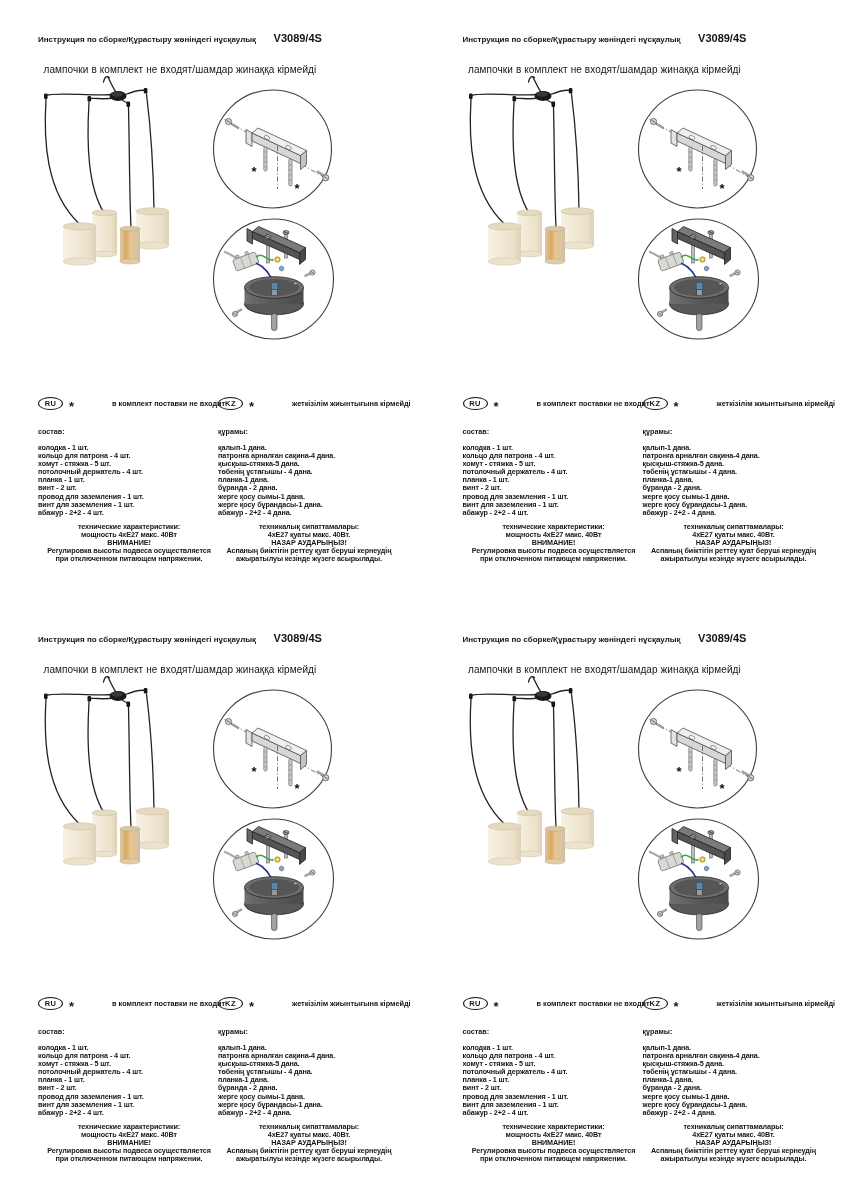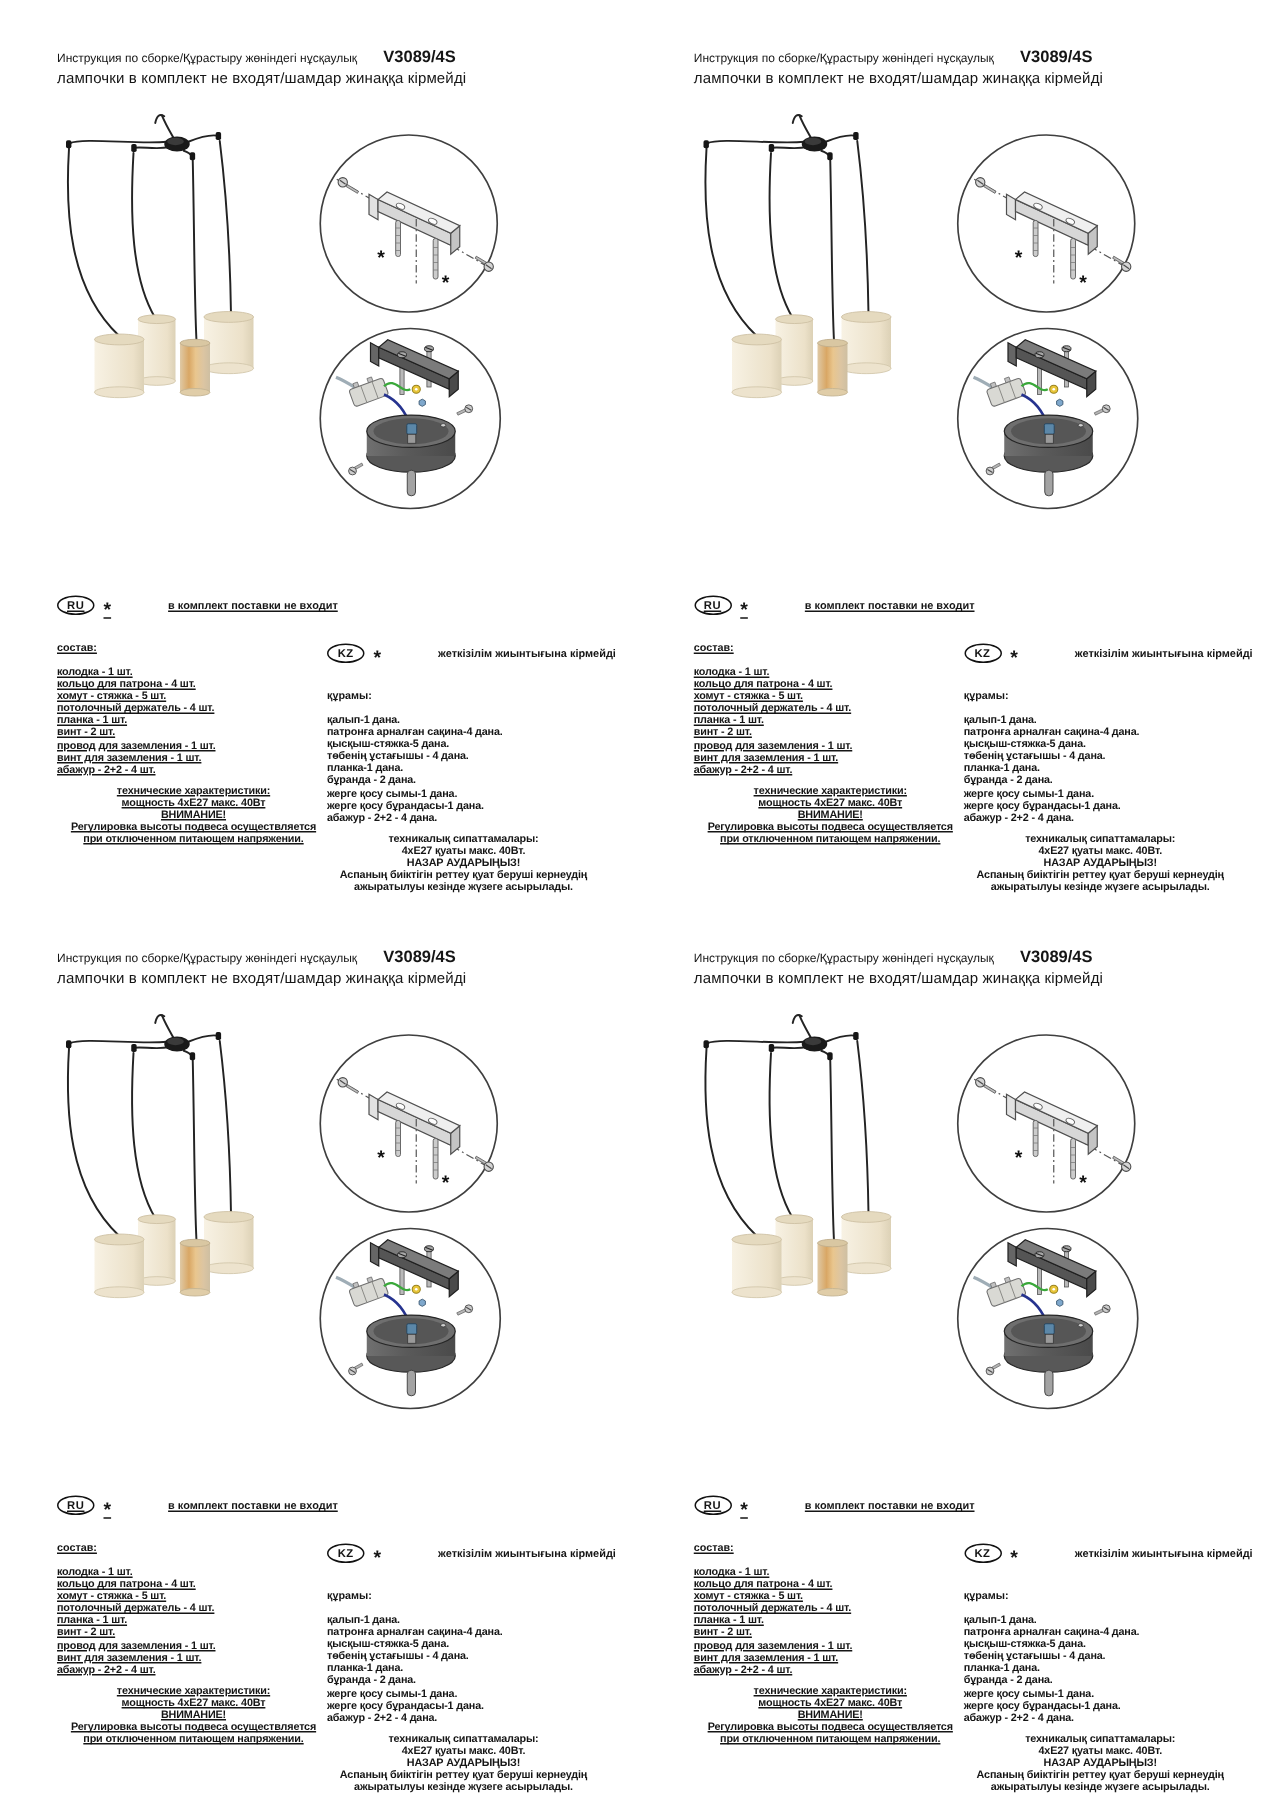--- a/index.html
+++ b/index.html
@@ -1,26 +1,26 @@
 <!DOCTYPE html>
 <html><head>
 <meta charset="utf-8">
 <style>
   html,body{margin:0;padding:0;background:#ffffff;}
   .page{position:relative;width:849px;height:1200px;background:#ffffff;overflow:hidden;
         font-family:"Liberation Sans", sans-serif;color:#151515;display:flex;flex-wrap:wrap;}
   .quad{position:relative;width:424.5px;height:600px;}
   .fig{position:absolute;left:0;top:0;width:424.5px;height:600px;}
   .hdr{position:absolute;left:38px;top:28px;white-space:nowrap;z-index:2;}
-  .title1{font-size:8px;font-weight:400;}
+  .title1{font-size:8px;font-weight:700;}
   .model{font-size:11px;font-weight:700;margin-left:13px;margin-top:17px;}
-  .subtitle{font-size:10px;margin-top:1px;letter-spacing:0.1px;}
+  .subtitle{font-size:10px;margin-top:18px;letter-spacing:0.1px;text-align:center;}
   .col{position:absolute;top:397px;width:182px;z-index:2;}
-  .col-ru{left:38px;text-decoration:underline;}
-  .col-kz{left:218px;margin-top:32px;}
+  .col-ru{left:38px;}
+  .col-kz{left:218px;}
   .lang-row{display:flex;align-items:center;gap:4px;height:13px;}
   .badge{display:inline-flex;align-items:center;justify-content:center;flex:none;
          width:23px;height:11px;border:1.2px solid #111;border-radius:50%;
          font-size:7.5px;font-weight:700;letter-spacing:0.4px;}
   .ast{font-size:13px;font-weight:700;line-height:6px;transform:translateY(2.5px);margin:0 2px;}
   .note{font-size:7.3px;font-weight:700;white-space:nowrap;padding-left:32px;}
   .sec-label{margin-top:17px;font-size:7.2px;font-weight:700;}
   .parts{margin-top:8px;}
   .spec-block{margin-top:6px;text-align:center;}
   .li{font-size:7.2px;font-weight:700;line-height:8.1px;white-space:nowrap;letter-spacing:-0.1px;}

